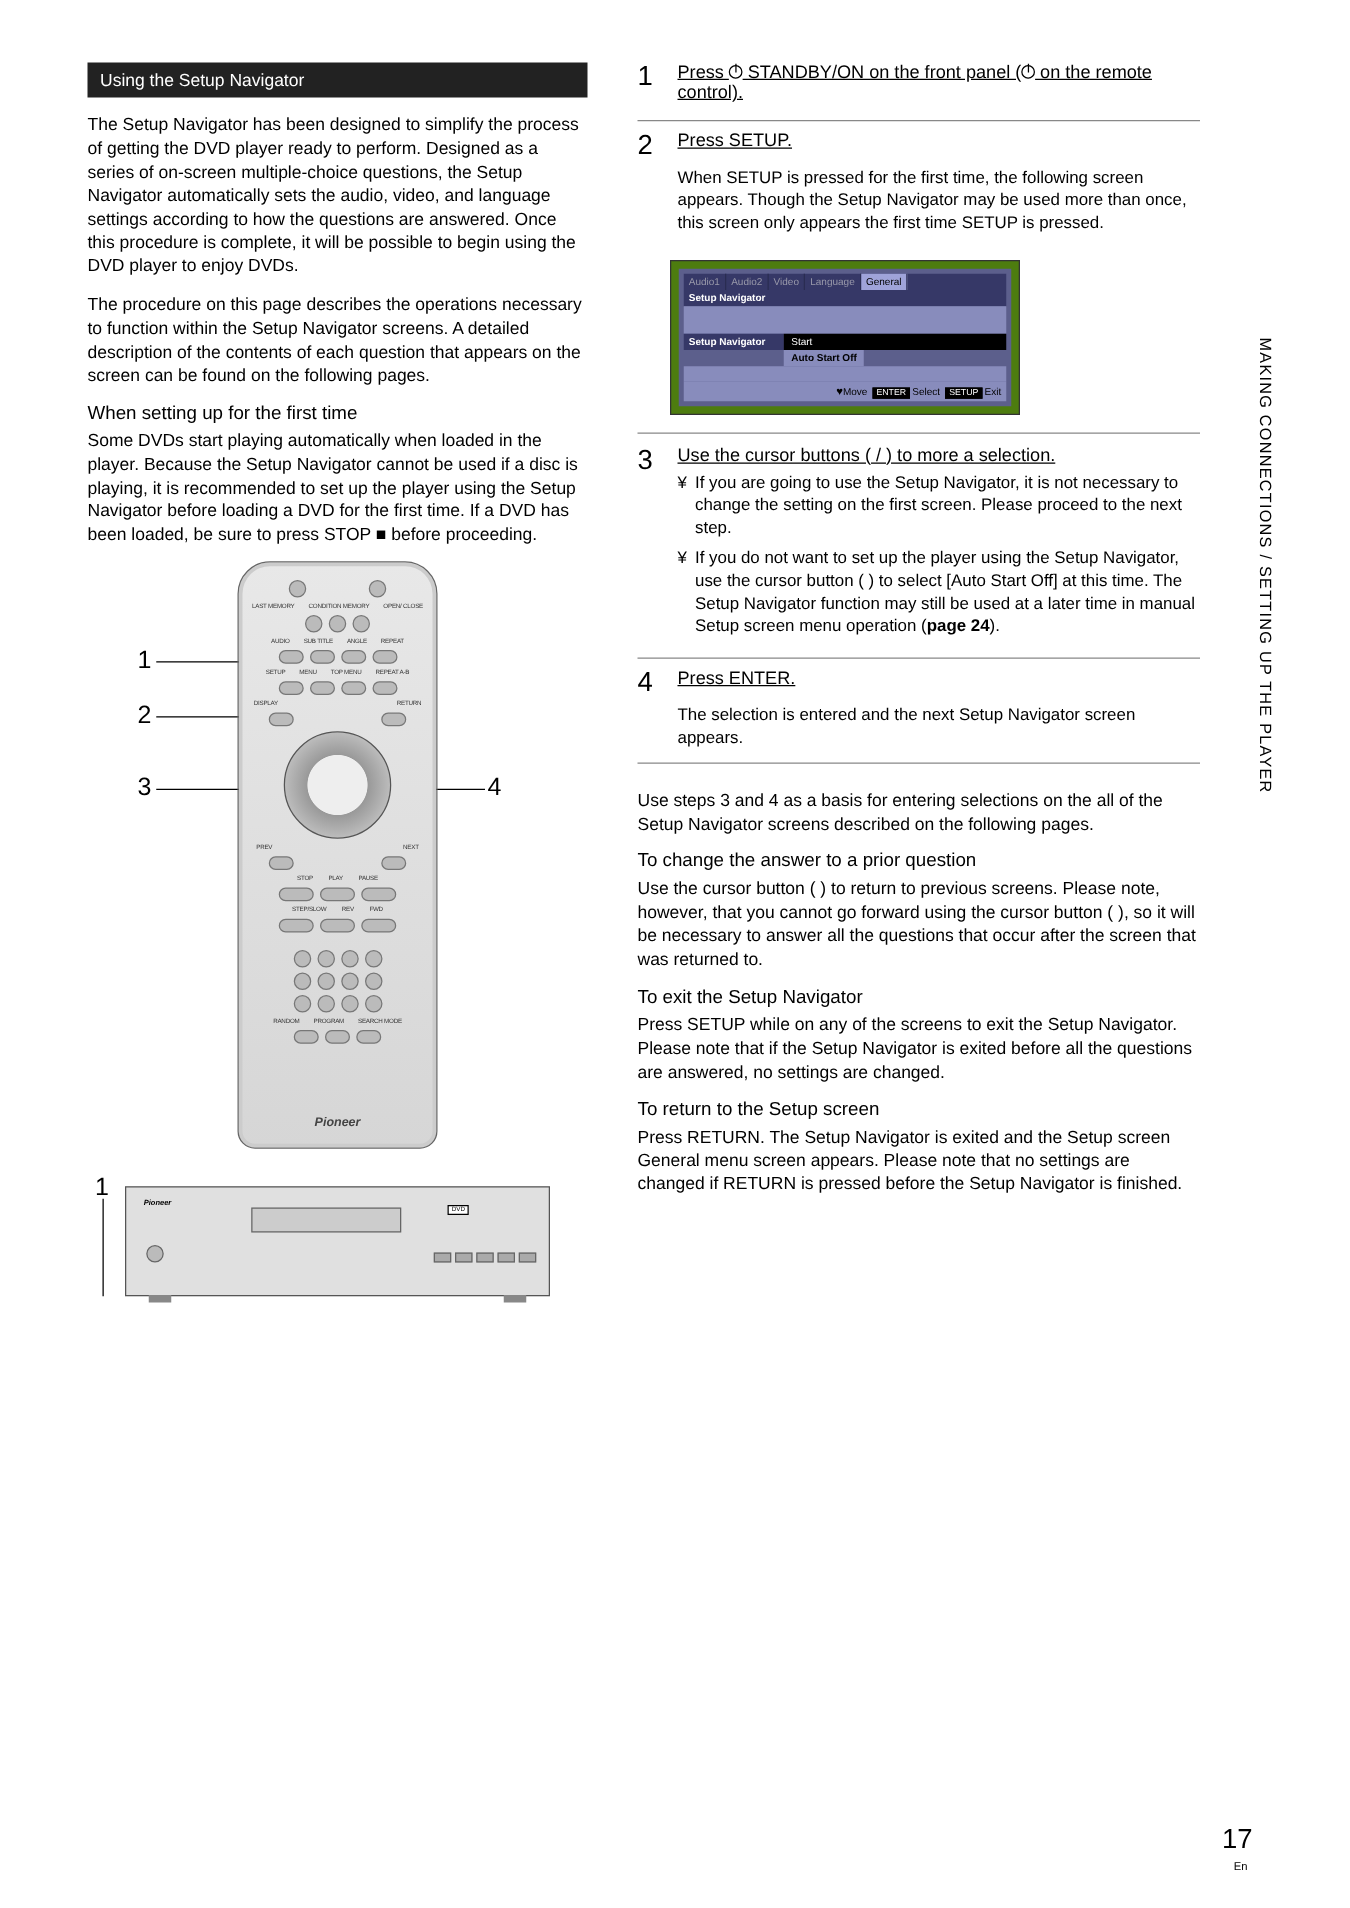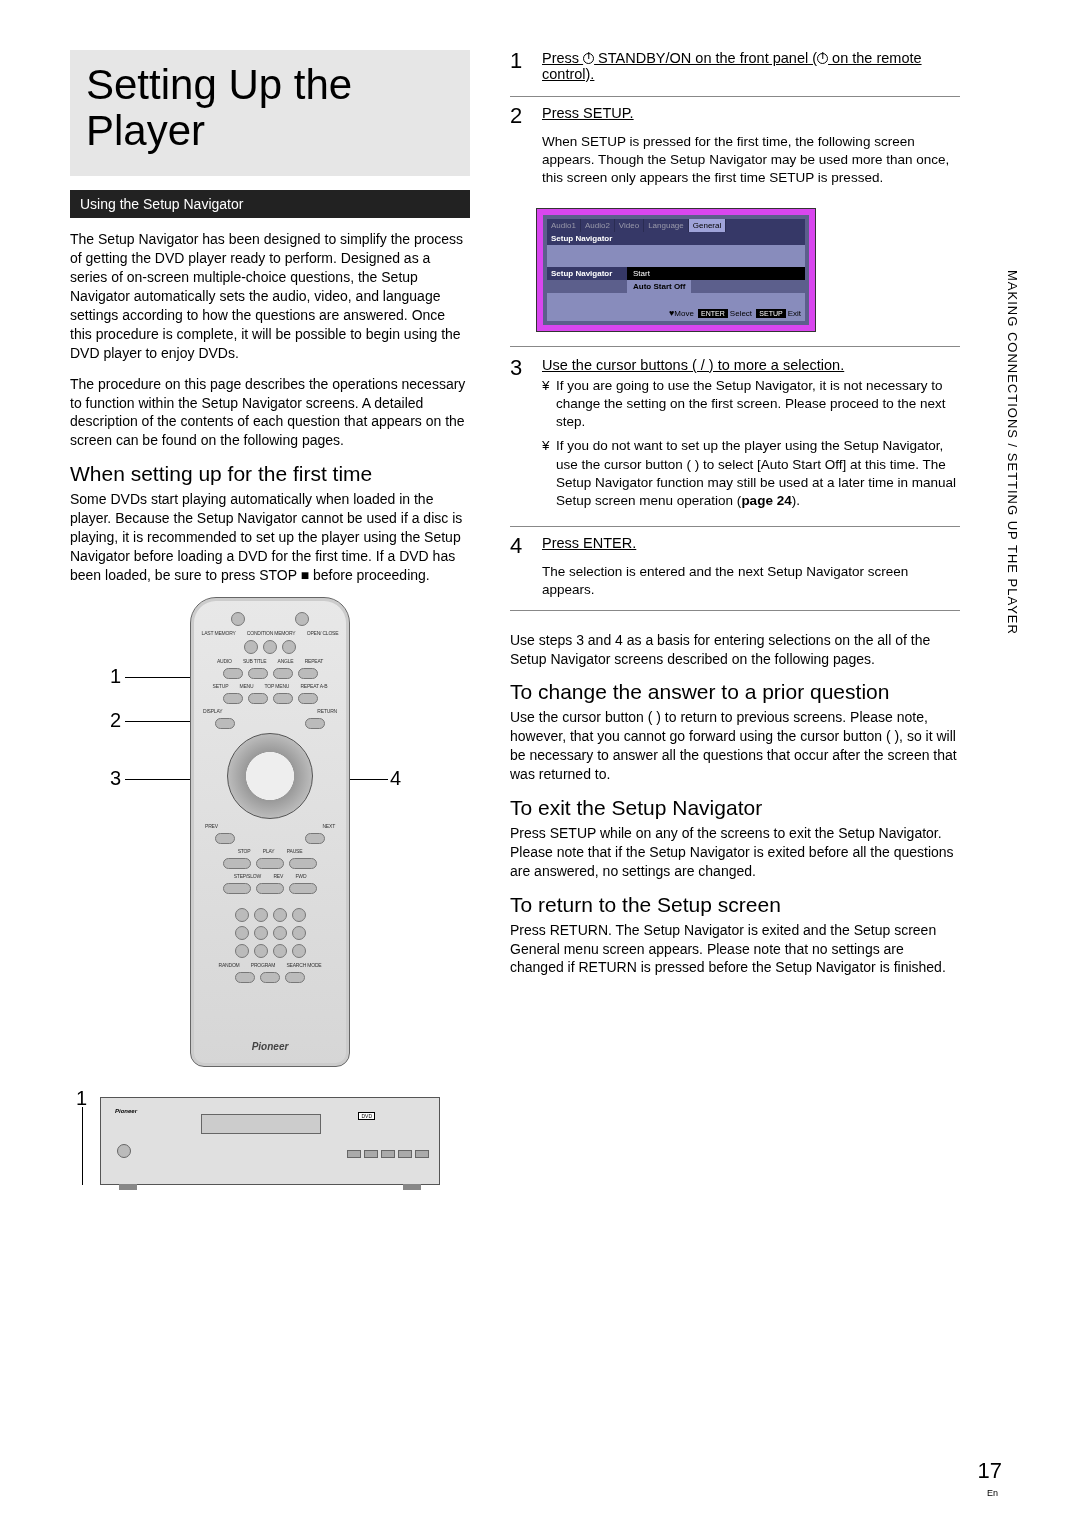--- a/index.html
+++ b/index.html
@@ -5,33 +5,33 @@
   * { box-sizing: border-box; margin: 0; padding: 0; }
   body { font-family: Arial, Helvetica, sans-serif; background: #fff; color: #000; }
   .page { width: 1080px; height: 1526px; position: relative; padding: 50px 120px 50px 70px; }
   .columns { display: flex; gap: 40px; }
   .col-left { width: 400px; flex-shrink: 0; }
   .col-right { flex: 1; }
   .page-title-box { background: #e6e6e6; padding: 12px 16px 22px 16px; margin-bottom: 14px; }
   .page-title { font-size: 42px; font-weight: 400; line-height: 1.1; font-family: Arial; }
   .section-bar { background: #222; color: #fff; font-size: 14px; padding: 6px 10px; margin-bottom: 12px; }
   .body-text { font-size: 14px; line-height: 1.35; margin-bottom: 12px; }
-  .subhead { font-size: 21px; margin-bottom: 4px; margin-top: 10px; }
+  .subhead { font-size: 15px; margin-bottom: 4px; margin-top: 10px; }
   .step { display: flex; gap: 12px; margin-bottom: 8px; border-bottom: 1px solid #888; padding-bottom: 10px; }
   .step.noborder { border-bottom: none; }
   .step-num { font-size: 22px; line-height: 1; min-width: 20px; }
   .step-body { flex: 1; }
   .step-head { font-size: 14.5px; margin-bottom: 4px; text-decoration: underline; }
   .step-detail { font-size: 13.5px; line-height: 1.35; margin-top: 12px; }
   .bullet { padding-left: 14px; position: relative; margin-bottom: 6px; font-size: 13.5px; line-height: 1.35; }
   .bullet::before { content: "¥"; position: absolute; left: 0; }
   .side-tab { position: absolute; right: 60px; top: 270px; writing-mode: vertical-rl; font-size: 13px; letter-spacing: 1px; }
   .page-num { position: absolute; right: 78px; bottom: 42px; font-size: 22px; }
   .page-lang { position: absolute; right: 82px; bottom: 28px; font-size: 9px; }
-  .osd { width: 280px; margin: 10px 0 14px 26px; background: #d946ef; border: 1px solid #333; position: relative; padding: 6px; }
+  .osd { width: 280px; margin: 10px 0 14px 26px; background: #4d7c0f; border: 1px solid #333; position: relative; padding: 6px; }
   .osd-inner { background: #5c5f8c; padding: 4px; }
   .osd-tabs { display: flex; font-size: 8px; background: #363867; }
   .osd-tab { padding: 2px 4px; color: #99a; border-right: 1px solid #2a2c52;}
   .osd-tab.active { background: #9fa3d9; color: #000; }
   .osd-subbar { background: #363867; color: #fff; font-size: 8px; font-weight: bold; padding: 2px 4px; }
   .osd-body { background: #888cbc; height: 22px; }
   .osd-row { display: flex; font-size: 8px; }
   .osd-row .lbl { background: #363867; color: #fff; padding: 2px 4px; font-weight: bold; width: 80px;}
   .osd-row .opt { background: #000; color: #fff; padding: 2px 6px; flex: 1;}
   .osd-row2 .opt2 { background: #888cbc; color: #000; padding: 2px 6px; margin-left: 80px; font-weight: bold;}
@@ -66,23 +66,20 @@
 <body>
 
 <div class="page">
   <div class="side-tab">MAKING CONNECTIONS / SETTING UP THE PLAYER</div>
   <div class="page-num">17</div>
   <div class="page-lang">En</div>
 
   <div class="columns">
 
     <div class="col-left">
-      <div class="page-title-box">
-        <div class="page-title">Setting Up the Player</div>
-      </div>
       <div class="section-bar">Using the Setup Navigator</div>
       <p class="body-text">The Setup Navigator has been designed to simplify the process of getting the DVD player ready to perform. Designed as a series of on-screen multiple-choice questions, the Setup Navigator automatically sets the audio, video, and language settings according to how the questions are answered. Once this procedure is complete, it will be possible to begin using the DVD player to enjoy DVDs.</p>
       <p class="body-text">The procedure on this page describes the operations necessary to function within the Setup Navigator screens. A detailed description of the contents of each question that appears on the screen can be found on the following pages.</p>
       <div class="subhead">When setting up for the first time</div>
       <p class="body-text">Some DVDs start playing automatically when loaded in the player. Because the Setup Navigator cannot be used if a disc is playing, it is recommended to set up the player using the Setup Navigator before loading a DVD for the first time. If a DVD has been loaded, be sure to press STOP ■ before proceeding.</p>
 
       <div class="remote-area">
 
         <div class="callout-num" style="left:40px; top:68px;">1</div>
         <div class="callout-line" style="left:55px; top:80px; width:85px;"></div>

